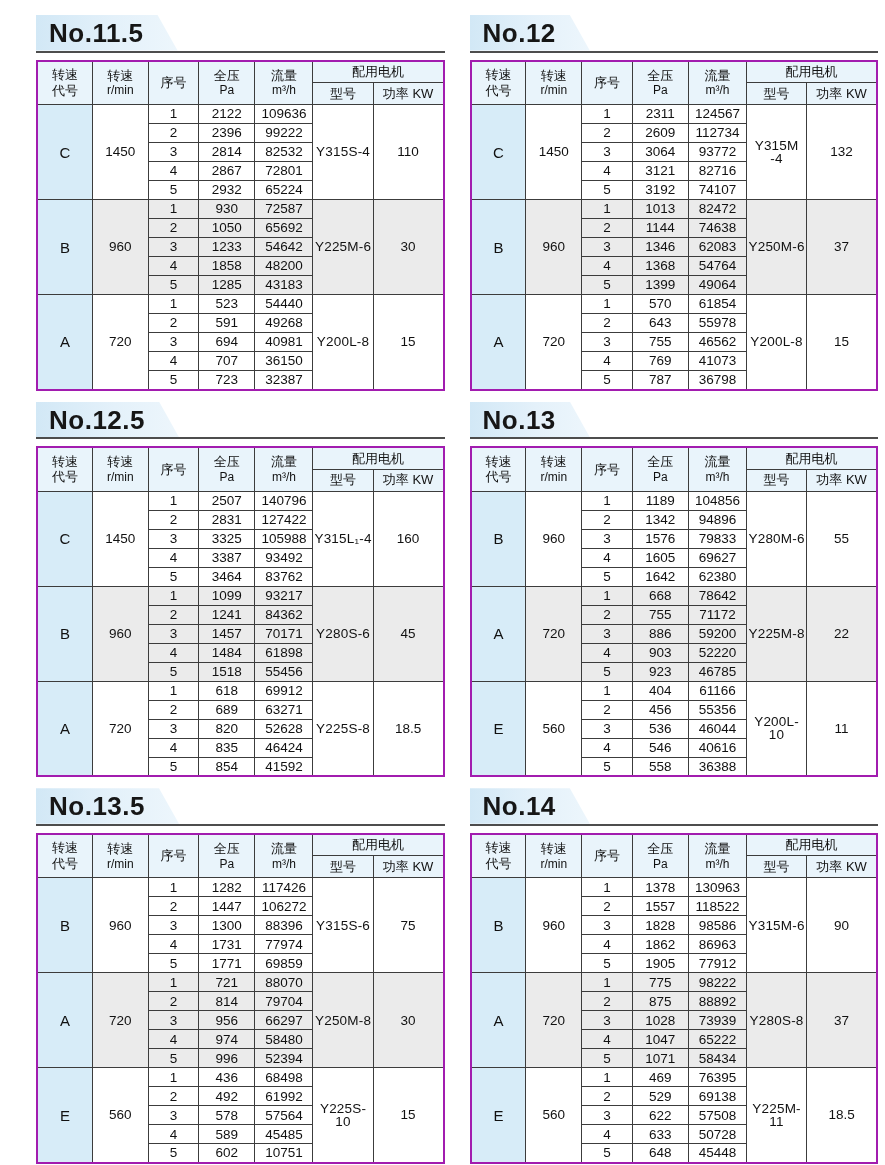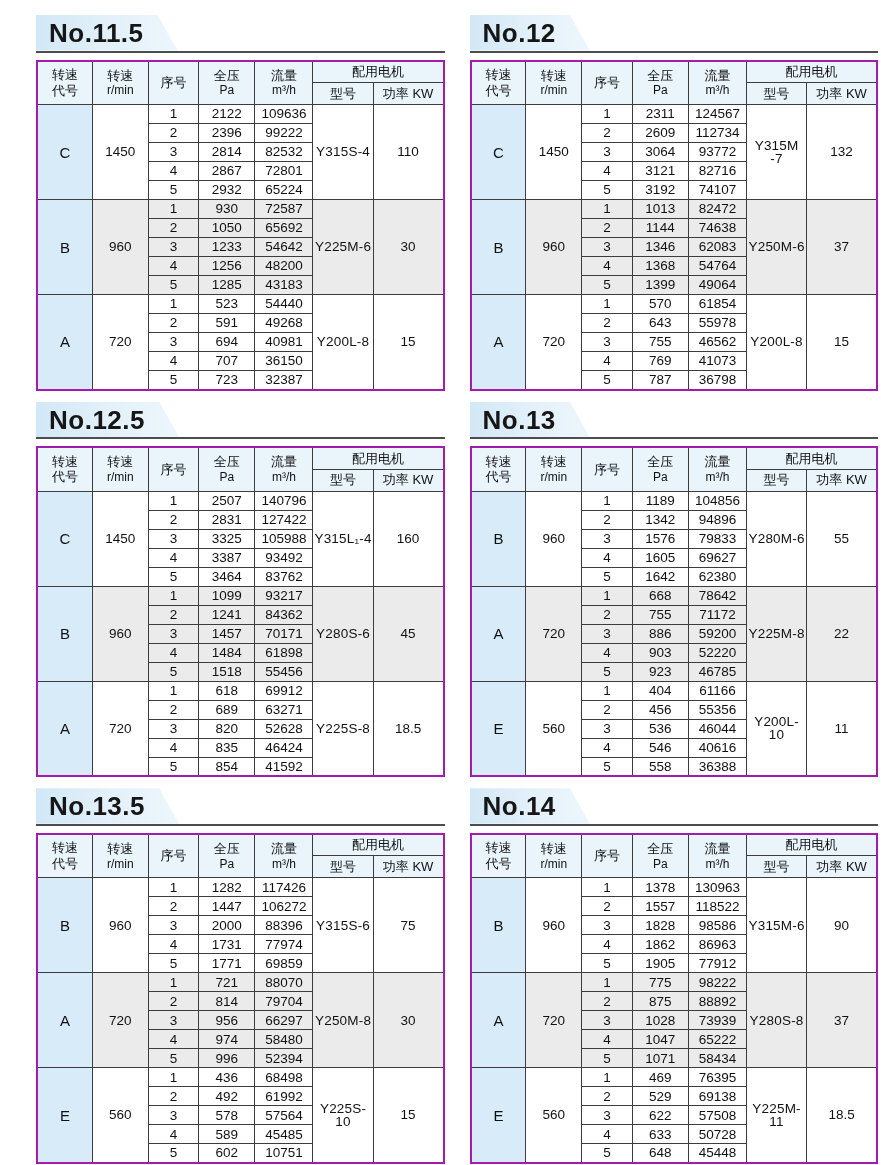--- a/index.html
+++ b/index.html
@@ -162,21 +162,21 @@
               <td class="alt">1050</td>
               <td class="alt">65692</td>
             </tr>
             <tr>
               <td class="alt">3</td>
               <td class="alt">1233</td>
               <td class="alt">54642</td>
             </tr>
             <tr>
               <td class="alt">4</td>
-              <td class="alt">1256</td>
+              <td class="alt">1858</td>
               <td class="alt">48200</td>
             </tr>
             <tr>
               <td class="alt">5</td>
               <td class="alt">1285</td>
               <td class="alt">43183</td>
             </tr>
             <tr>
               <td class="code" rowspan="5">A</td>
               <td rowspan="5">720</td>
@@ -252,21 +252,21 @@
           <th>功率 KW</th>
         </tr>
       </thead>
       <tbody>
             <tr>
               <td class="code" rowspan="5">C</td>
               <td rowspan="5">1450</td>
               <td>1</td>
               <td>2311</td>
               <td>124567</td>
-              <td class="motor" rowspan="5">Y315M -7</td>
+              <td class="motor" rowspan="5">Y315M -4</td>
               <td class="power" rowspan="5">132</td>
             </tr>
             <tr>
               <td>2</td>
               <td>2609</td>
               <td>112734</td>
             </tr>
             <tr>
               <td>3</td>
               <td>3064</td>
@@ -664,21 +664,21 @@
               <td class="motor" rowspan="5">Y315S-6</td>
               <td class="power" rowspan="5">75</td>
             </tr>
             <tr>
               <td>2</td>
               <td>1447</td>
               <td>106272</td>
             </tr>
             <tr>
               <td>3</td>
-              <td>2000</td>
+              <td>1300</td>
               <td>88396</td>
             </tr>
             <tr>
               <td>4</td>
               <td>1731</td>
               <td>77974</td>
             </tr>
             <tr>
               <td>5</td>
               <td>1771</td>

